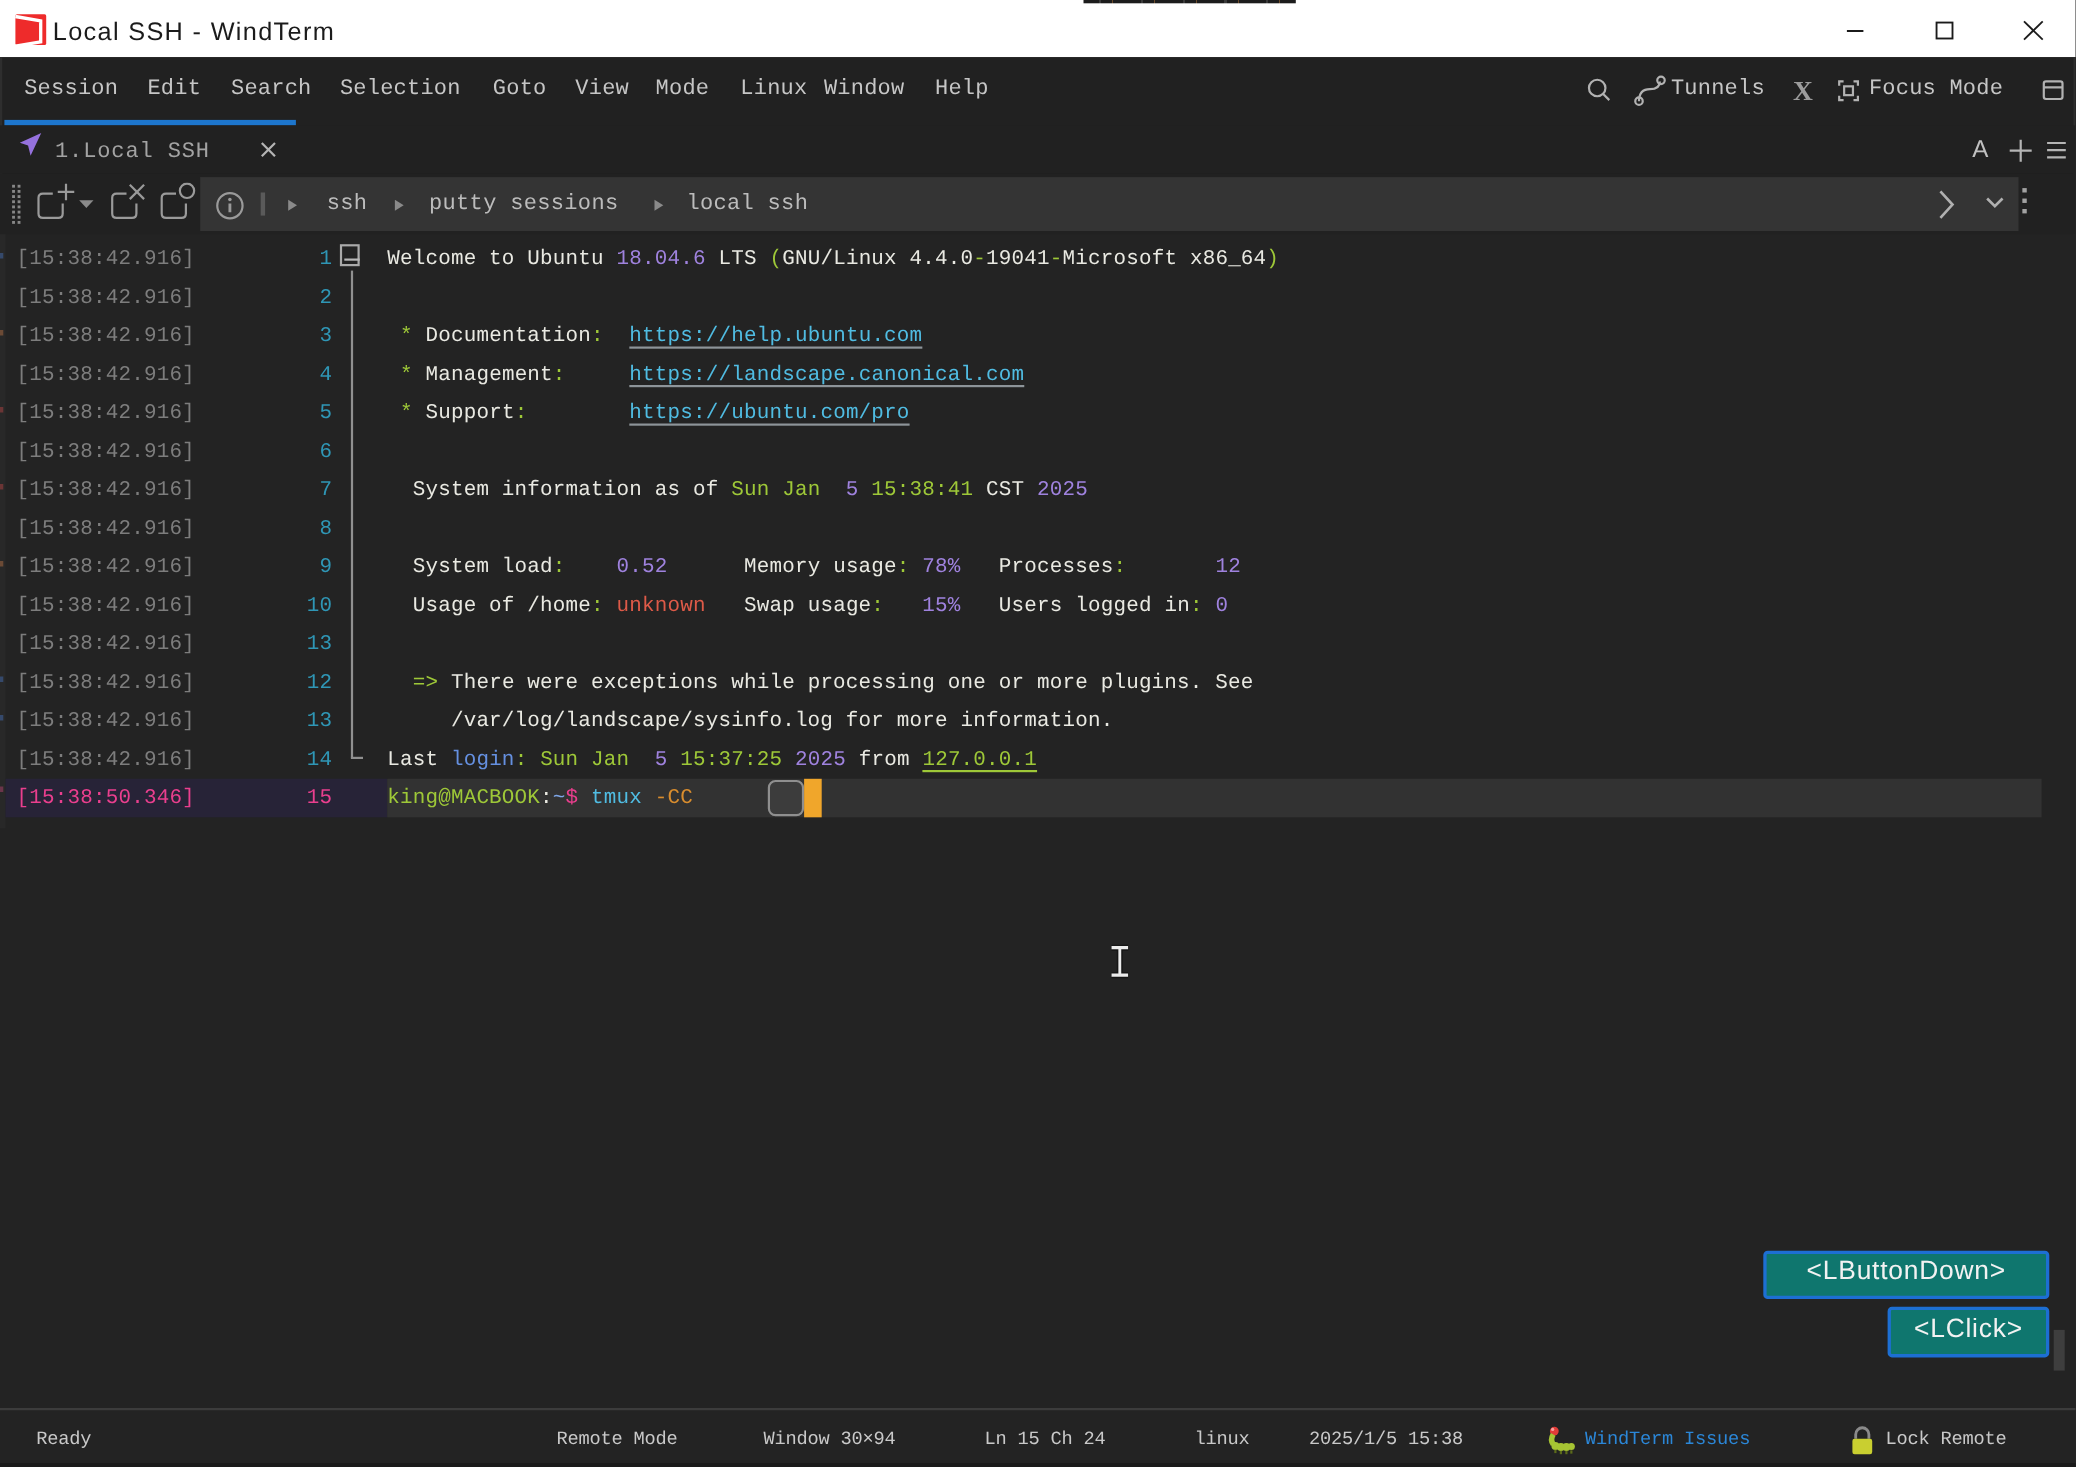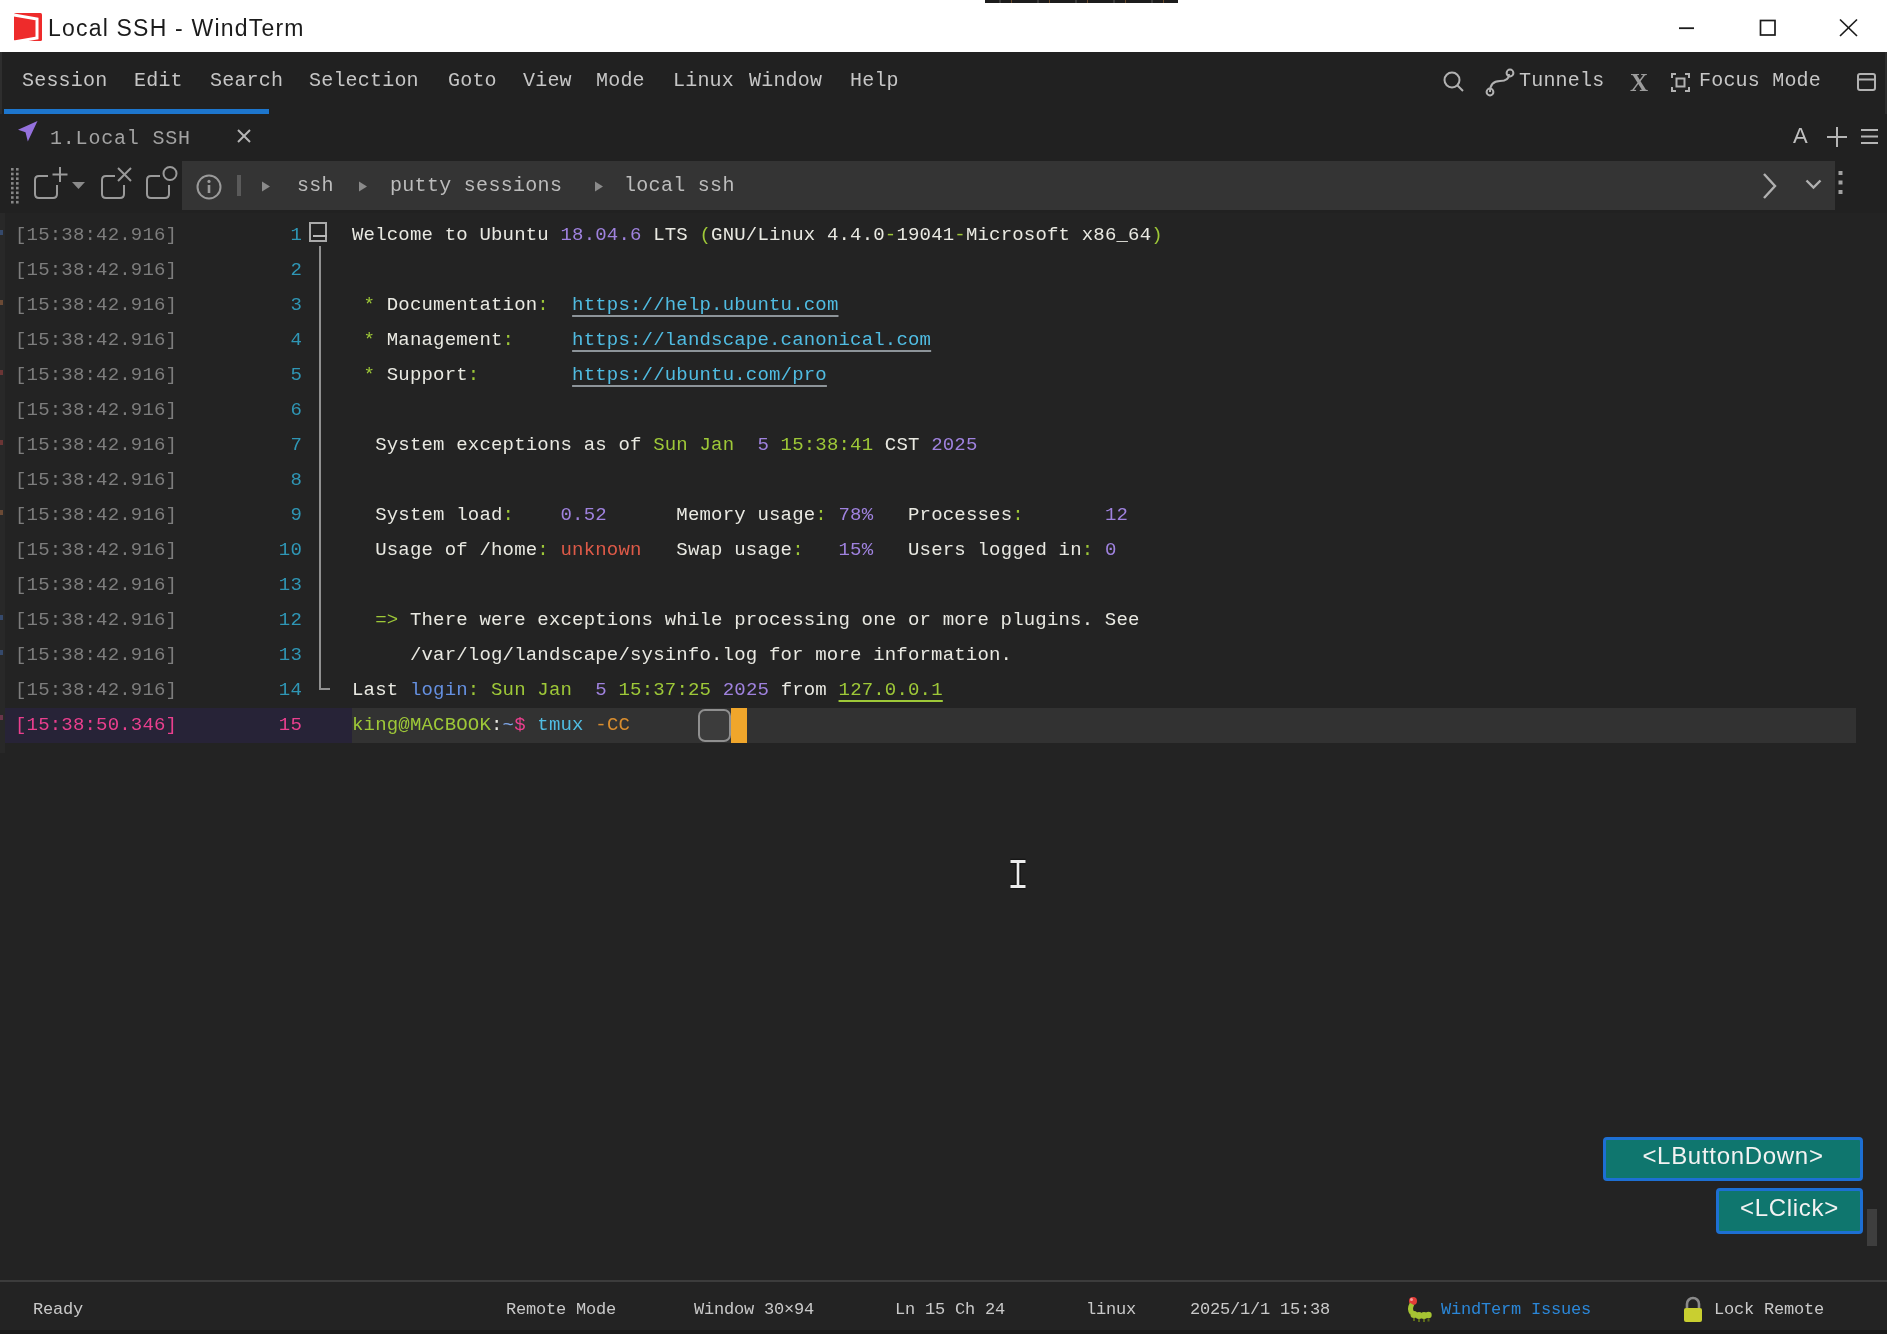--- a/index.html
+++ b/index.html
@@ -184,21 +184,21 @@
 <div class="abs" style="left:309px;top:222px;width:18px;height:20px;border:2px solid #aaaaaa"></div>
 <div class="abs" style="left:312.5px;top:234.5px;width:14px;height:2px;background:#b8b8b8"></div>
 <div class="abs" style="left:319px;top:246px;width:2px;height:443px;background:#909090"></div>
 <div class="abs" style="left:318.5px;top:687.5px;width:11px;height:2px;background:#909090"></div>
 <div class="tl" style="top:218px"><span class="ts">[15:38:42.916]</span><span class="ln">1</span><span class="tc"><span class="w">Welcome to Ubuntu </span><span class="p">18.04.6</span><span class="w"> LTS </span><span class="g">(</span><span class="w">GNU/Linux 4.4.0</span><span class="g">-</span><span class="w">19041</span><span class="g">-</span><span class="w">Microsoft x86_64</span><span class="g">)</span></span></div>
 <div class="tl" style="top:253px"><span class="ts">[15:38:42.916]</span><span class="ln">2</span></div>
 <div class="tl" style="top:288px"><span class="ts">[15:38:42.916]</span><span class="ln">3</span><span class="tc"><span class="w"> </span><span class="g">*</span><span class="w"> Documentation</span><span class="g">:</span><span class="w">  </span><span class="cy u">https://help.ubuntu.com</span></span></div>
 <div class="tl" style="top:323px"><span class="ts">[15:38:42.916]</span><span class="ln">4</span><span class="tc"><span class="w"> </span><span class="g">*</span><span class="w"> Management</span><span class="g">:</span><span class="w">     </span><span class="cy u">https://landscape.canonical.com</span></span></div>
 <div class="tl" style="top:358px"><span class="ts">[15:38:42.916]</span><span class="ln">5</span><span class="tc"><span class="w"> </span><span class="g">*</span><span class="w"> Support</span><span class="g">:</span><span class="w">        </span><span class="cy u">https://ubuntu.com/pro</span></span></div>
 <div class="tl" style="top:393px"><span class="ts">[15:38:42.916]</span><span class="ln">6</span></div>
-<div class="tl" style="top:428px"><span class="ts">[15:38:42.916]</span><span class="ln">7</span><span class="tc"><span class="w">  System exceptions as of </span><span class="g">Sun Jan</span><span class="w">  </span><span class="p">5</span><span class="w"> </span><span class="g">15:38:41</span><span class="w"> CST </span><span class="p">2025</span></span></div>
+<div class="tl" style="top:428px"><span class="ts">[15:38:42.916]</span><span class="ln">7</span><span class="tc"><span class="w">  System information as of </span><span class="g">Sun Jan</span><span class="w">  </span><span class="p">5</span><span class="w"> </span><span class="g">15:38:41</span><span class="w"> CST </span><span class="p">2025</span></span></div>
 <div class="tl" style="top:463px"><span class="ts">[15:38:42.916]</span><span class="ln">8</span></div>
 <div class="tl" style="top:498px"><span class="ts">[15:38:42.916]</span><span class="ln">9</span><span class="tc"><span class="w">  System load</span><span class="g">:</span><span class="w">    </span><span class="p">0.52</span><span class="w">      </span><span class="w">Memory usage</span><span class="g">:</span><span class="w"> </span><span class="p">78%</span><span class="w">   </span><span class="w">Processes</span><span class="g">:</span><span class="w">       </span><span class="p">12</span></span></div>
 <div class="tl" style="top:533px"><span class="ts">[15:38:42.916]</span><span class="ln">10</span><span class="tc"><span class="w">  Usage of /home</span><span class="g">:</span><span class="w"> </span><span class="r">unknown</span><span class="w">   </span><span class="w">Swap usage</span><span class="g">:</span><span class="w">   </span><span class="p">15%</span><span class="w">   </span><span class="w">Users logged in</span><span class="g">:</span><span class="w"> </span><span class="p">0</span></span></div>
 <div class="tl" style="top:568px"><span class="ts">[15:38:42.916]</span><span class="ln">13</span></div>
 <div class="tl" style="top:603px"><span class="ts">[15:38:42.916]</span><span class="ln">12</span><span class="tc"><span class="w">  </span><span class="g">=&gt;</span><span class="w"> There were exceptions while processing one or more plugins. See</span></span></div>
 <div class="tl" style="top:638px"><span class="ts">[15:38:42.916]</span><span class="ln">13</span><span class="tc"><span class="w">     /var/log/landscape/sysinfo.log for more information.</span></span></div>
 <div class="tl" style="top:673px"><span class="ts">[15:38:42.916]</span><span class="ln">14</span><span class="tc"><span class="w">Last </span><span class="b">login</span><span class="g">:</span><span class="w"> </span><span class="g">Sun Jan</span><span class="w">  </span><span class="p">5</span><span class="w"> </span><span class="g">15:37:25</span><span class="w"> </span><span class="p">2025</span><span class="w"> from </span><span class="g u">127.0.0.1</span></span></div>
 <div class="tl" style="top:708px"><span class="ts" style="color:#ea3f8e">[15:38:50.346]</span><span class="ln" style="color:#ea3f8e">15</span><span class="tc"><span class="g">king@MACBOOK</span><span class="w">:</span><span class="pw">~</span><span class="pk">$</span><span class="w"> </span><span class="cy">tmux</span><span class="w"> </span><span class="o">-</span><span class="o">CC</span></span></div>
 <div class="abs" style="left:698px;top:709px;width:33px;height:33px;border:2px solid #8f8f8f;border-radius:7px;background:rgba(90,90,90,.25)"></div>
 <div class="abs" style="left:731px;top:708px;width:16px;height:35px;background:#f0a62b"></div>
@@ -220,21 +220,21 @@
 
 <div class="badge" style="left:1603px;top:1137px;width:260px;height:44px;line-height:32px">&lt;LButtonDown&gt;</div>
 <div class="badge" style="left:1716px;top:1188px;width:147px;height:46px;line-height:34px">&lt;LClick&gt;</div>
 
 <div id="statusbar"></div>
 <div class="st" style="left:33px">Ready</div>
 <div class="st" style="left:506px">Remote Mode</div>
 <div class="st" style="left:694px">Window 30×94</div>
 <div class="st" style="left:895px">Ln 15 Ch 24</div>
 <div class="st" style="left:1086px">linux</div>
-<div class="st" style="left:1190px">2025/1/1 15:38</div>
+<div class="st" style="left:1190px">2025/1/5 15:38</div>
 <div class="st" style="left:1441px;color:#2b87d8">WindTerm Issues</div>
 <div class="st" style="left:1714px">Lock Remote</div>
 <svg class="abs" style="left:1404px;top:1294px" width="30" height="30" viewBox="0 0 30 30">
   <circle cx="9" cy="7" r="4" fill="#e23c38"></circle>
   <circle cx="7.5" cy="5.5" r="1.5" fill="#f6a09e"></circle>
   <path d="M8 10 q-3 5 0 9" stroke="#a6c433" stroke-width="5" fill="none"></path>
   <g fill="#a6c433">
     <circle cx="10" cy="20.5" r="3.6"></circle>
       <circle cx="15" cy="21.5" r="3.6"></circle>
       <circle cx="20" cy="21.5" r="3.6"></circle>

